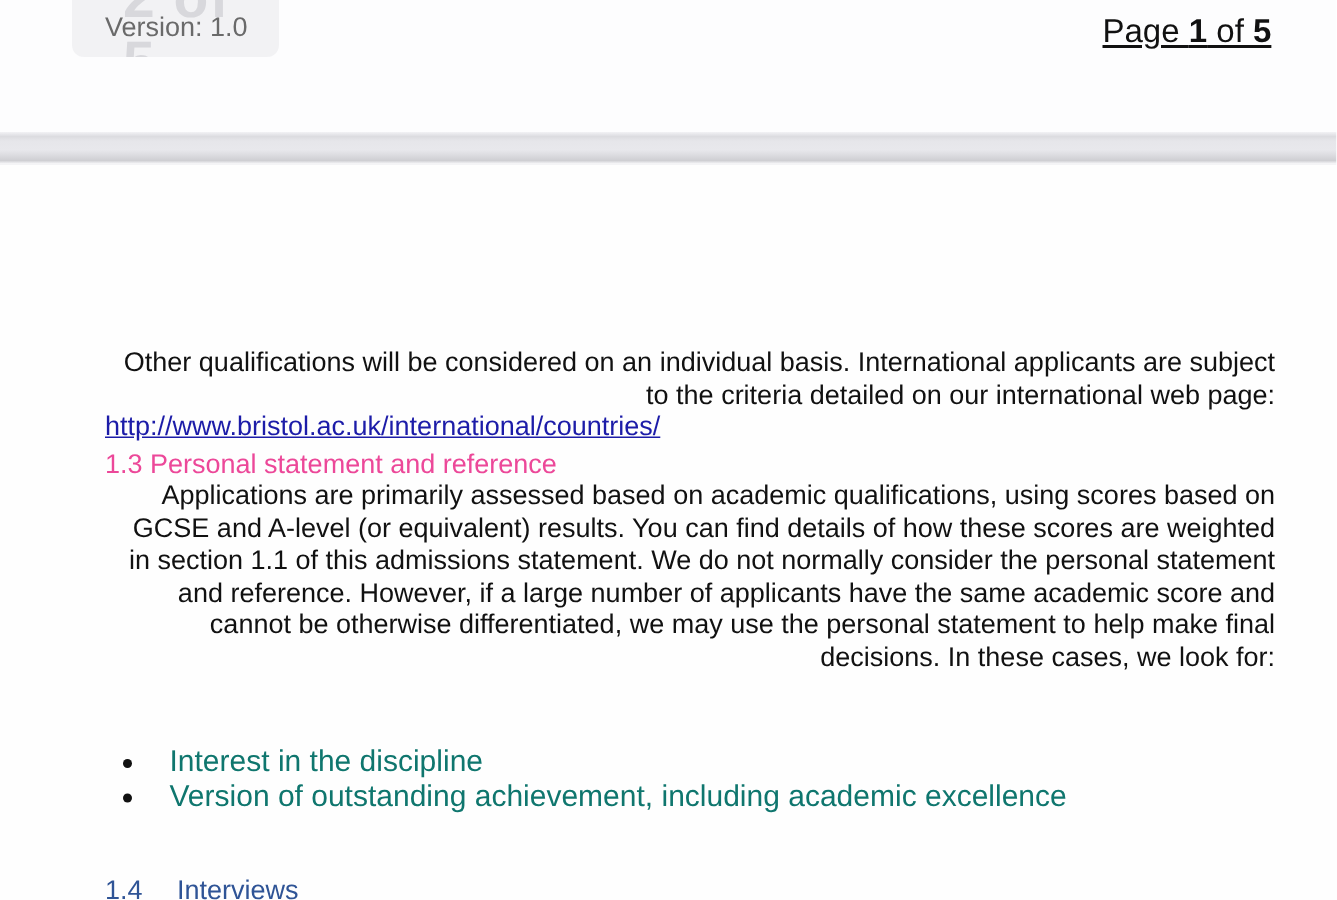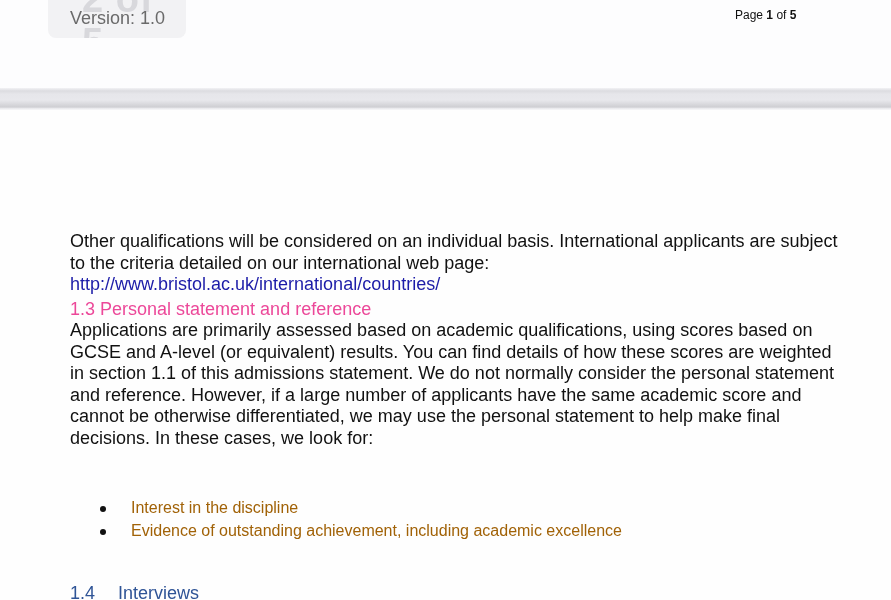--- a/index.html
+++ b/index.html
@@ -2,30 +2,30 @@
 <html><head>
 <meta charset="utf-8">
 <style>
   html,body{margin:0;padding:0;}
   body{width:891px;height:600px;overflow:hidden;background:#ffffff;position:relative;font-family:"Liberation Sans",sans-serif;}
   .page-top{position:absolute;left:0;top:0;width:891px;height:88px;background:#fdfdfe;}
   .page-indicator{position:absolute;left:48px;top:0;width:138px;height:38px;background:rgba(240,240,242,0.85);border-radius:0 0 8px 8px;overflow:hidden;}
   .page-indicator-text{position:absolute;left:34px;top:-22px;font-size:38px;font-weight:bold;color:#d8d8dc;letter-spacing:1px;}
   .footer-version{position:absolute;left:70px;top:8px;font-size:18px;color:#6a6a6a;}
   .footer-date{position:absolute;left:372px;top:8px;font-size:18px;color:#111;}
-  .footer-page{position:absolute;left:735px;top:8px;font-size:12px;color:#111;}
+  .footer-page{position:absolute;left:735px;top:8px;font-size:22px;color:#111;text-decoration:underline;}
   .footer-page b{font-weight:bold;}
   .page-gap{position:absolute;left:0;top:88px;width:891px;height:22px;
     background:linear-gradient(to bottom,#f2f2f5 0px,#dcdce0 3px,#e6e6ea 6px,#e8e8ec 12px,#d6d6da 17px,#cfcfd3 19px,#f4f4f6 21px);}
   .page-body{position:absolute;left:0;top:110px;width:891px;height:490px;background:#fefefe;}
   .content{position:absolute;left:70px;top:231px;width:780px;font-size:18px;line-height:21.5px;color:#111;}
-  .para{margin:0;}
-  .link{color:#1a0dab;color:#1c1ca8;}
+  .para{margin:0;text-align:right;}
+  .link{color:#1a0dab;text-decoration:underline;color:#1c1ca8;}
   .heading{color:#ec4899;margin:3px 0 0 0;font-size:18px;}
-  .bullets{list-style:none;margin:0;padding:0;position:absolute;left:70px;top:497px;font-size:16px;line-height:22.5px;color:#a16207;}
+  .bullets{list-style:none;margin:0;padding:0;position:absolute;left:52px;top:497px;font-size:20px;line-height:22.5px;color:#0f766e;}
   .bullets li{position:relative;padding-left:61px;}
   .bullet-dot{position:absolute;left:30px;top:9px;width:6px;height:6px;border-radius:50%;background:#111;}
   .heading-14{position:absolute;left:70px;top:583px;font-size:18px;color:#2f5496;white-space:pre;}
   .heading-14 .num{display:inline-block;width:48px;}
 </style>
 </head>
 <body>
 
 <div class="page-top">
   <div class="page-indicator">
@@ -41,16 +41,16 @@
 
 <div class="content">
   <p class="para">Other qualifications will be considered on an individual basis. International applicants are subject to the criteria detailed on our international web page:</p>
   <a class="link">http://www.bristol.ac.uk/international/countries/</a>
   <div class="heading" style="margin-top:3px;">1.3 Personal statement and reference</div>
   <p class="para">Applications are primarily assessed based on academic qualifications, using scores based on GCSE and A-level (or equivalent) results. You can find details of how these scores are weighted in section 1.1 of this admissions statement. We do not normally consider the personal statement and reference. However, if a large number of applicants have the same academic score and cannot be otherwise differentiated, we may use the personal statement to help make final decisions.  In these cases, we look for:</p>
 </div>
 
 <ul class="bullets">
   <li><span class="bullet-dot"></span><span>Interest in the discipline</span></li>
-  <li><span class="bullet-dot"></span><span>Evidence of outstanding achievement, including academic excellence</span></li>
+  <li><span class="bullet-dot"></span><span>Version of outstanding achievement, including academic excellence</span></li>
 </ul>
 
 <div class="heading-14"><span class="num">1.4</span><span>Interviews</span></div>
 
 </body></html>

